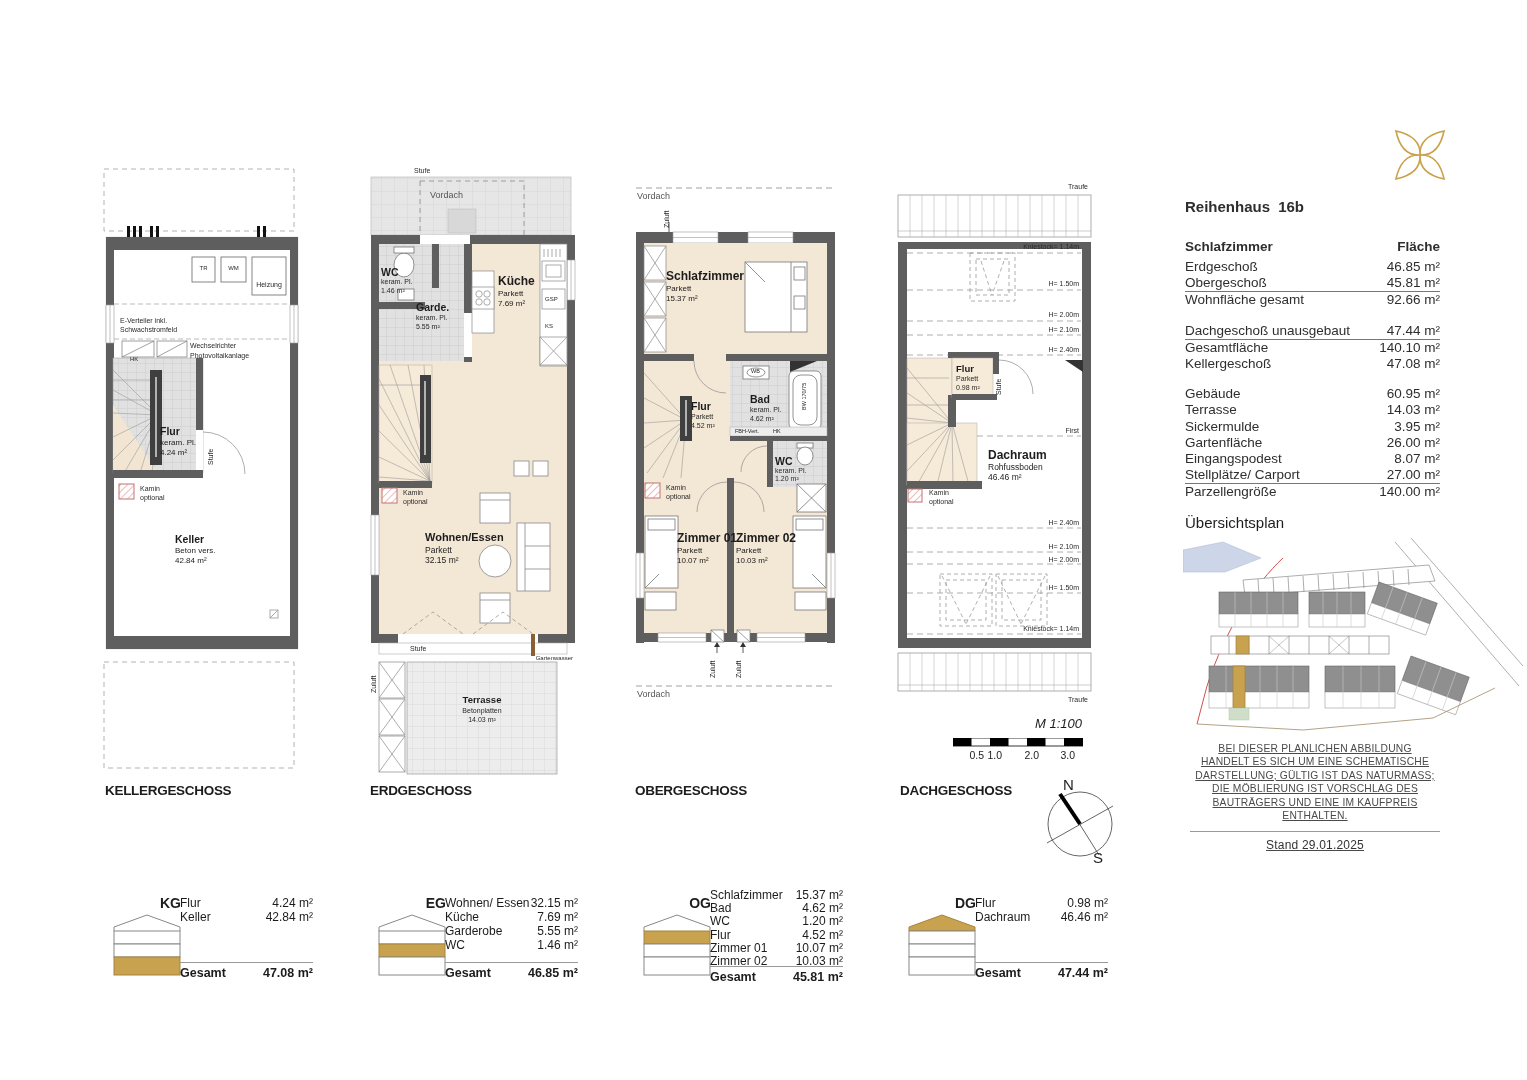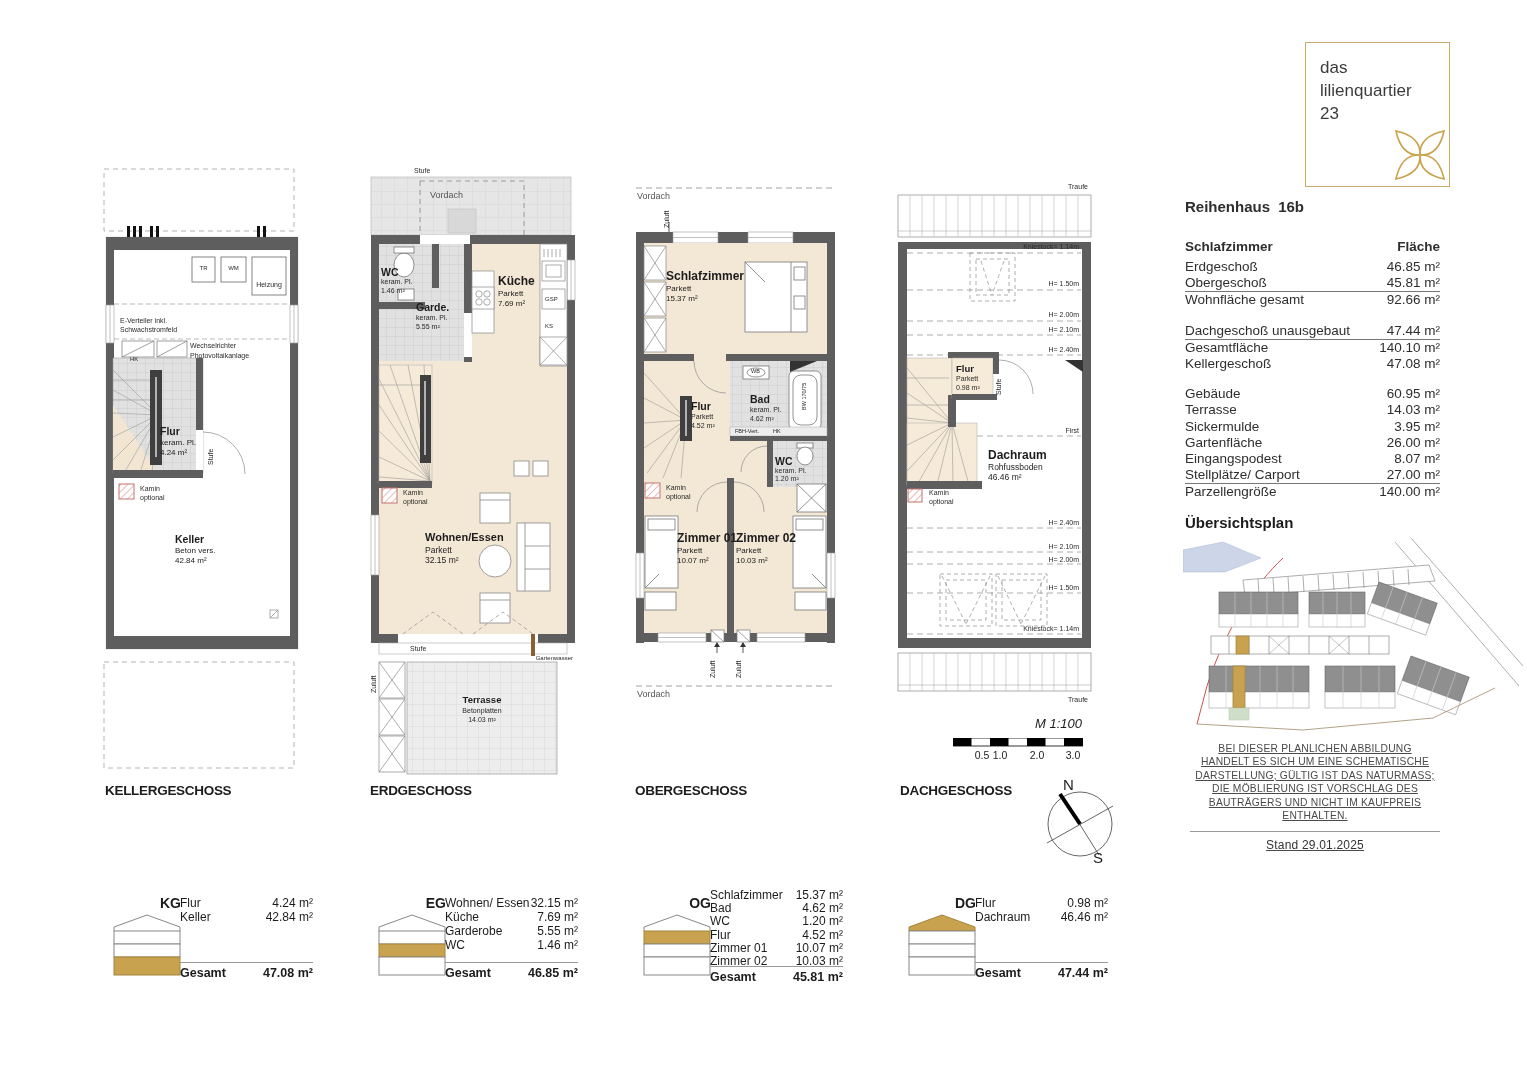--- a/index.html
+++ b/index.html
@@ -19,34 +19,34 @@
   .page-title{position:absolute;left:110px;top:40px;font-size:25px;letter-spacing:.5px;color:#b49a55;}
   .logo-box{position:absolute;left:1305px;top:42px;width:143px;height:143px;border:1.5px solid #c9ab6a;}
   .logo-text{position:absolute;left:14px;top:14px;font-size:17px;line-height:1.35;color:#3c3c3c;}
   .floor-h{position:absolute;font-weight:bold;font-size:13.5px;letter-spacing:-.3px;}
   .ip{position:absolute;left:1185px;top:190px;width:255px;font-size:13.5px;color:#2e2e2e;}
   .ip-title{font-weight:bold;font-size:15px;word-spacing:4px;margin:8px 0 24px 0;}
   .iph{display:flex;justify-content:space-between;font-weight:bold;margin-bottom:5px;}
   .irow{display:flex;justify-content:space-between;line-height:16.2px;}
   .rule{border-top:1px solid #777;height:0;}
   .gap{height:14px;}
-  .ov-title{position:absolute;left:1185px;top:514px;font-weight:bold;font-size:15px;}
+  .ov-title{position:absolute;left:1185px;top:514px;font-weight:normal;font-size:15px;}
   .dl{position:absolute;left:1190px;top:742px;width:250px;text-align:center;font-size:10.3px;line-height:13.4px;color:#4a4a4a;letter-spacing:.2px;text-decoration:underline;}
   .dl .rule{margin-top:9px;border-top-color:#999;}
   .stand{margin-top:7px;font-size:12px;color:#333;}
   .lg{position:absolute;width:200px;top:893px;}
   .lg-code{position:absolute;left:0;top:2px;width:68px;text-align:right;font-weight:bold;font-size:14px;}
   .lg-rows{position:absolute;left:67px;top:3px;width:133px;font-size:12px;}
   .lg-row{display:flex;justify-content:space-between;line-height:14px;}
   .lg-og .lg-rows{top:-4px;}
   .lg-og .lg-row{line-height:13.2px;}
   .lg-tot{position:absolute;left:67px;top:69px;width:133px;border-top:1px solid #999;padding-top:3px;display:flex;justify-content:space-between;font-weight:bold;font-size:12.5px;}
   .lg-og .lg-tot{top:73px;}
   .scale-lab{position:absolute;left:1035px;top:716px;font-style:italic;font-size:13px;}
-  .tick{position:absolute;top:749px;width:24px;text-align:center;font-size:10.5px;margin-left:10px;}
+  .tick{position:absolute;top:749px;width:24px;text-align:right;font-size:10.5px;}
 </style>
 </head>
 <body>
 
 <div id="canvas">
 
 <svg width="0" height="0" style="position:absolute">
 <defs>
   <pattern id="tile" width="9" height="9" patternUnits="userSpaceOnUse">
           <rect width="9" height="9" fill="#e1e1e1"></rect>
@@ -60,27 +60,20 @@
           <rect width="11" height="11" fill="#ededed"></rect>
           <path d="M11 0H0V11" fill="none" stroke="#dadada" stroke-width="1"></path>
         </pattern>
   <pattern id="kam" width="5" height="5" patternUnits="userSpaceOnUse" patternTransform="rotate(45)">
           <rect width="5" height="5" fill="#fff"></rect>
           <line x1="0" y1="0" x2="0" y2="5" stroke="#dc9a96" stroke-width="1.3"></line>
         </pattern>
 </defs>
 </svg>
 
-<div class="logo-box">
-  <div class="logo-text">
-    <div>das</div>
-    <div>lilienquartier</div>
-    <div>23</div>
-  </div>
-</div>
 <svg class="abs" style="left:1375px;top:110px" width="90" height="90" viewBox="0 0 90 90">
   <g transform="translate(45,45) rotate(45)" fill="#fff" stroke="#c9a24b" stroke-width="1.6">
     <path d="M0,-34 C9,-20 9,-8 0,0 C-9,-8 -9,-20 0,-34 Z"></path>
     <path transform="rotate(90)" d="M0,-34 C9,-20 9,-8 0,0 C-9,-8 -9,-20 0,-34 Z"></path>
     <path transform="rotate(180)" d="M0,-34 C9,-20 9,-8 0,0 C-9,-8 -9,-20 0,-34 Z"></path>
     <path transform="rotate(270)" d="M0,-34 C9,-20 9,-8 0,0 C-9,-8 -9,-20 0,-34 Z"></path>
   </g>
 </svg>
 
 <div class="plan" style="left:100px;top:165px;width:205px;height:615px">
@@ -607,21 +600,21 @@
     </g>
   </g>
   <path d="M14,186 L120,192 L250,180 L312,150" stroke="#a08a6a" fill="none" stroke-width="0.8"></path>
 </svg>
 
 <div class="dl">
   <div>BEI DIESER PLANLICHEN ABBILDUNG</div>
   <div>HANDELT ES SICH UM EINE SCHEMATISCHE</div>
   <div>DARSTELLUNG; GÜLTIG IST DAS NATURMASS;</div>
   <div>DIE MÖBLIERUNG IST VORSCHLAG DES</div>
-  <div>BAUTRÄGERS UND NICHT IM KAUFPREIS ENTHALTEN.</div>
+  <div>BAUTRÄGERS UND EINE IM KAUFPREIS ENTHALTEN.</div>
   <div class="rule"></div>
   <div class="stand">Stand 29.01.2025</div>
 </div>
 
 <div class="lg" style="left:113px">
   <div class="lg-code">KG</div>
   <svg class="abs" style="left:0;top:20px" width="68" height="64" viewBox="0 0 68 64">
     <path d="M1,18 L1,14 L34,2 L67,14 L67,18" fill="#fff" stroke="#888" stroke-width="1"></path>
     <rect x="1" y="18" width="66" height="13" fill="#fff" stroke="#888" stroke-width="1"></rect>
     <rect x="1" y="31" width="66" height="13" fill="#fff" stroke="#888" stroke-width="1"></rect>

